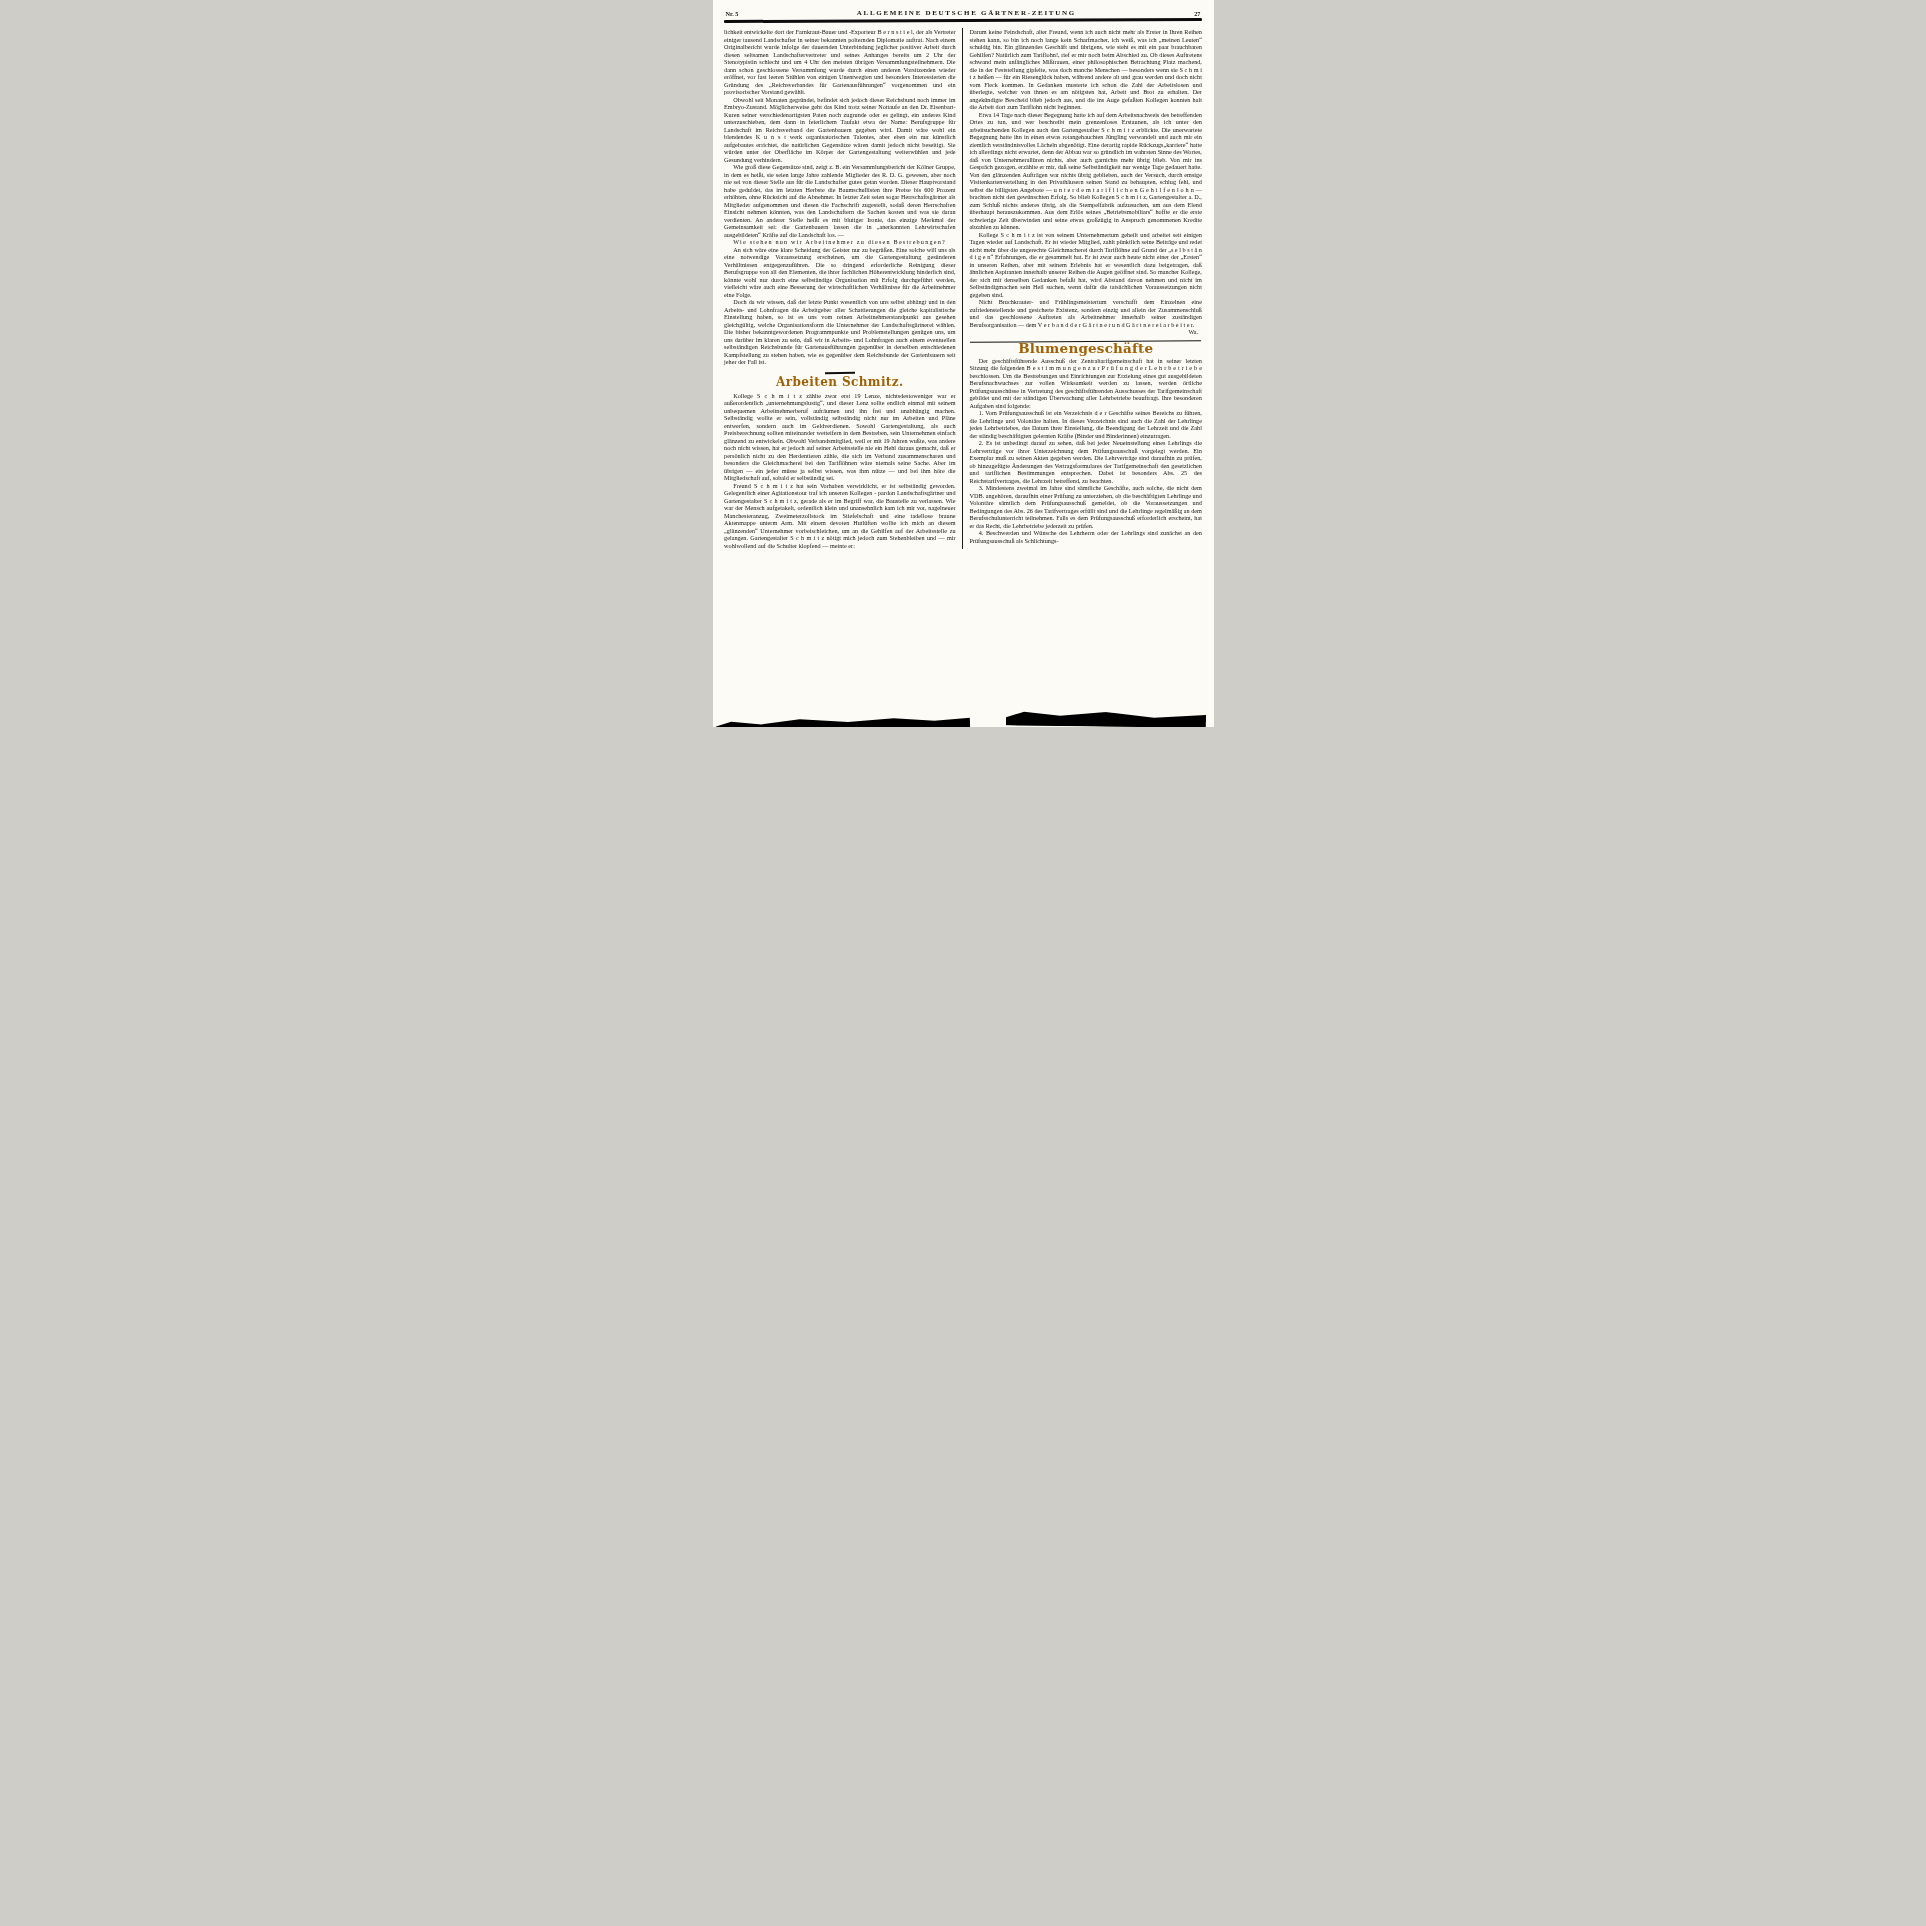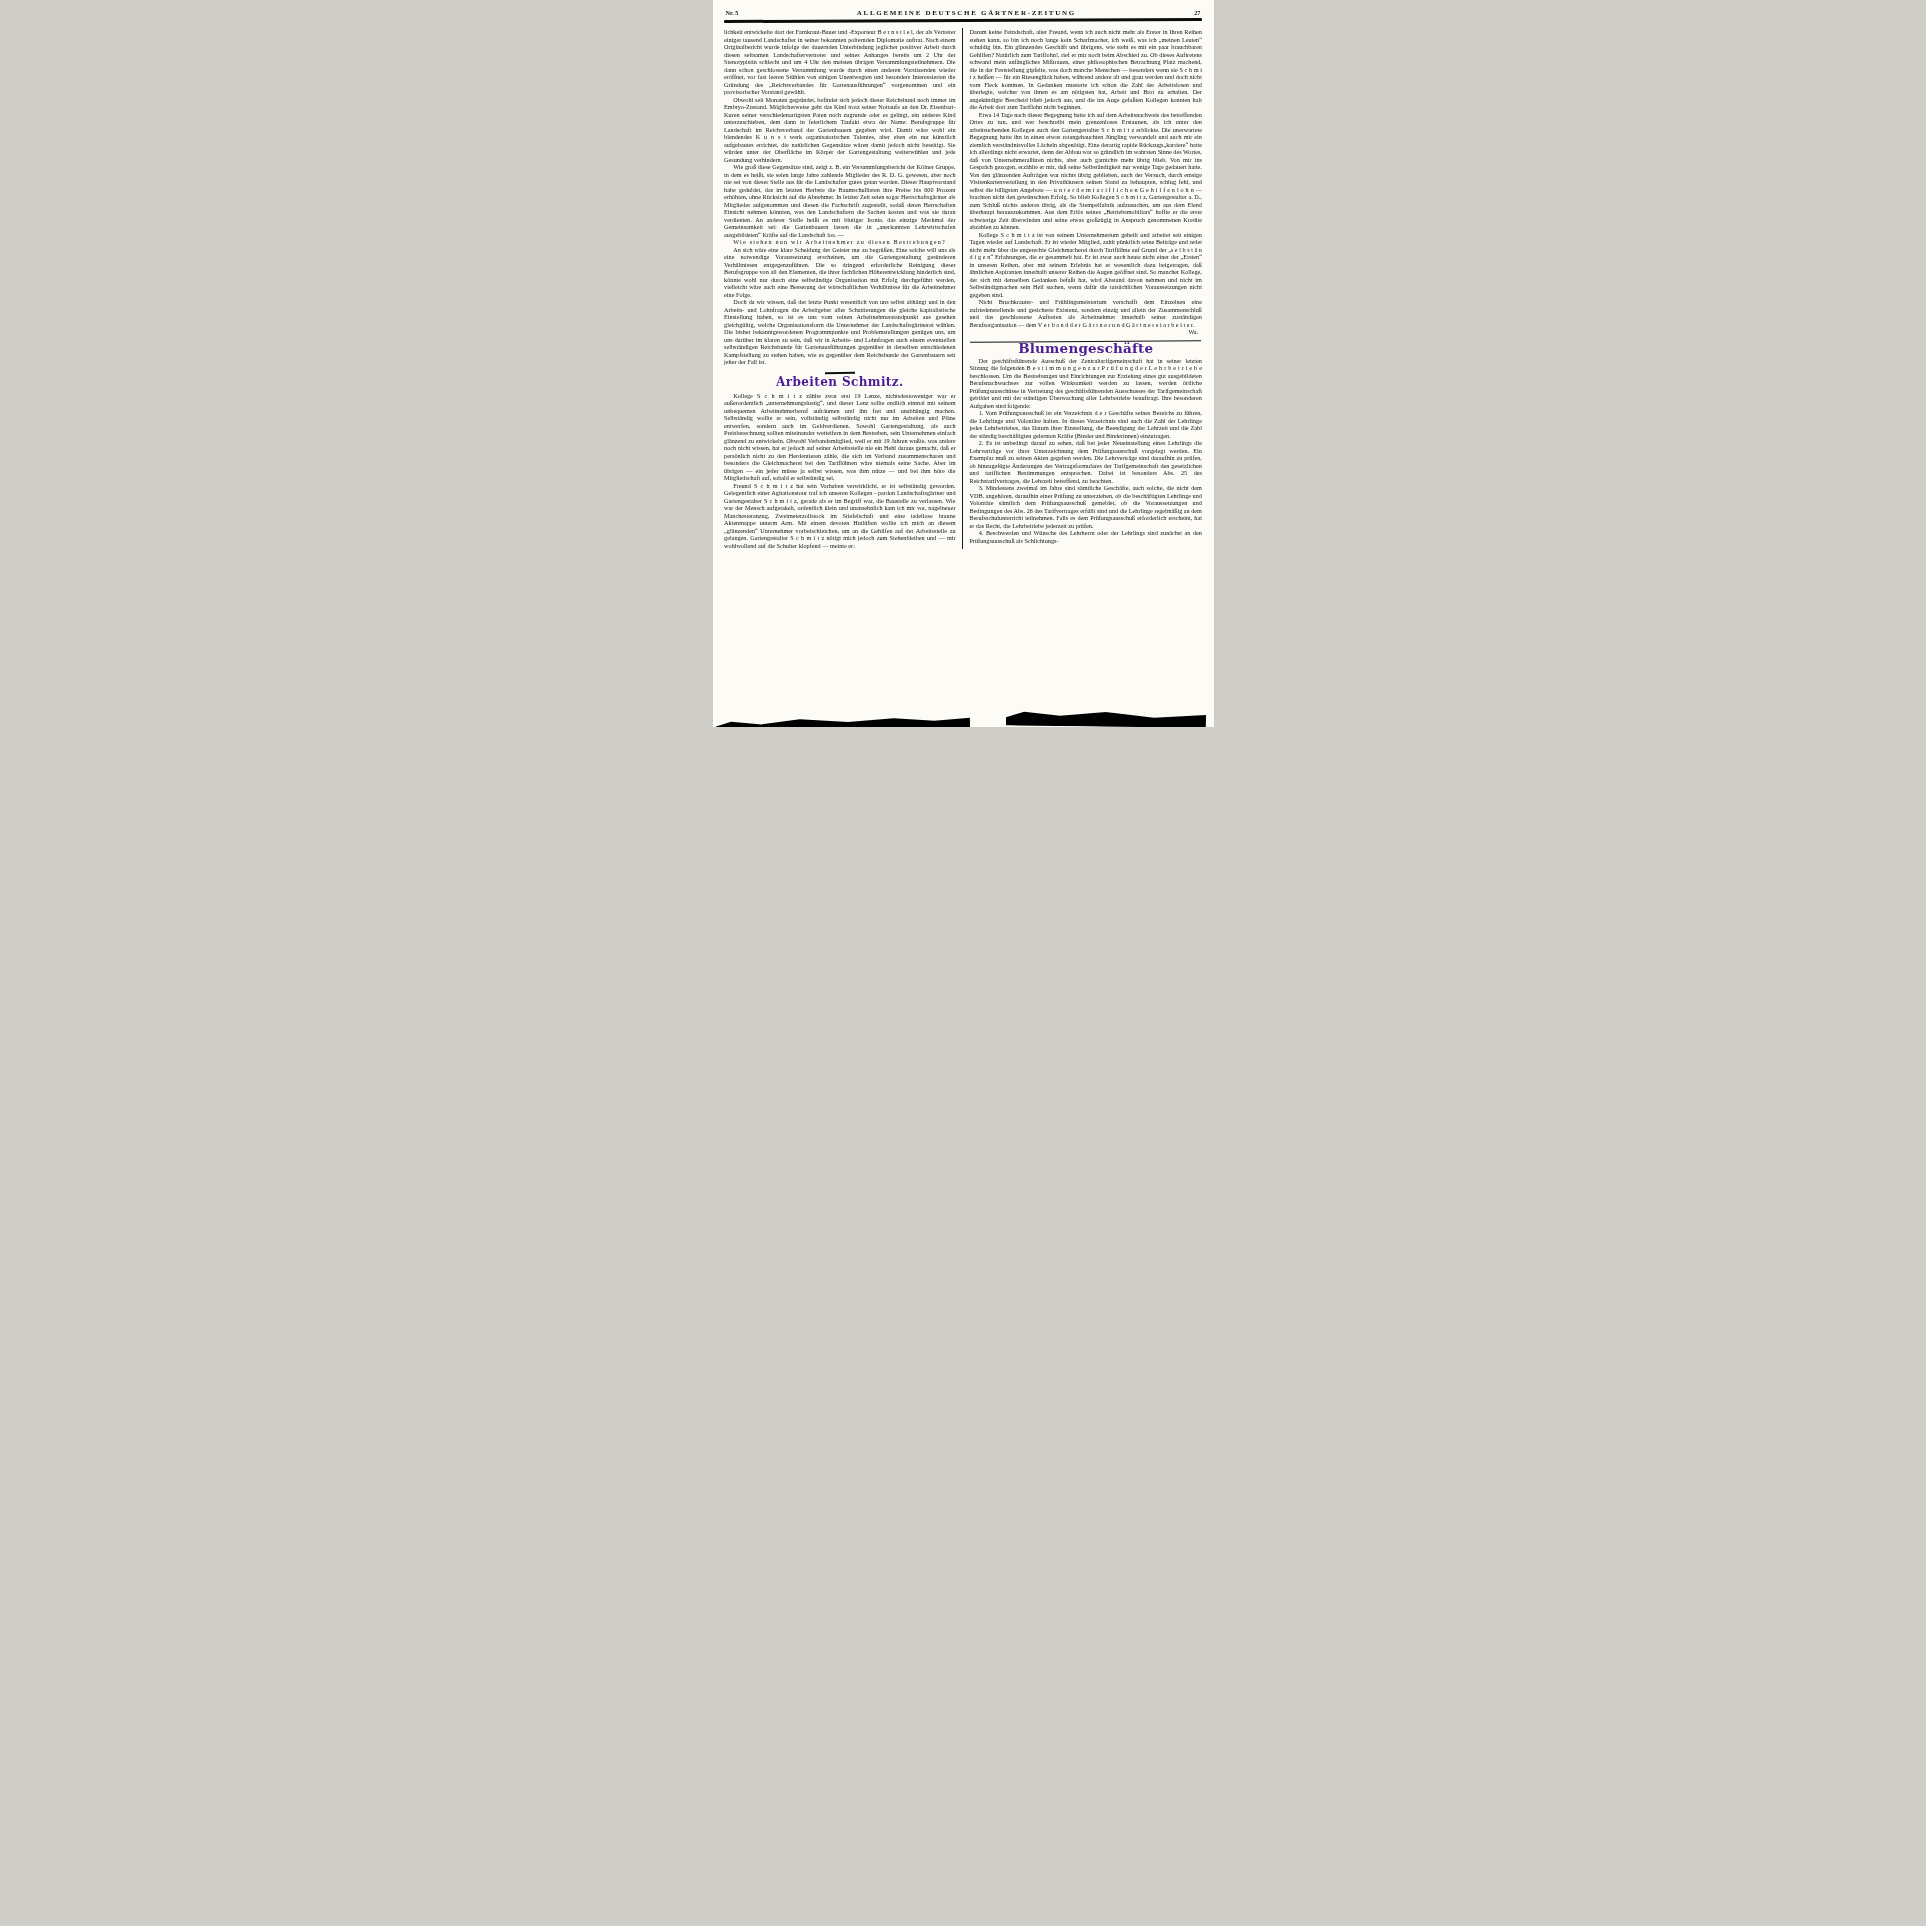--- a/index.html
+++ b/index.html
@@ -3,34 +3,34 @@
 <meta charset="utf-8">
 <style>
   * { margin:0; padding:0; box-sizing:border-box; }
   html,body { background:#cfcdc7; }
   .page {
     width:501px; height:727px; margin:0 auto; position:relative; overflow:hidden;
     background:#fcfbf6; color:#141414;
     font-family:"Liberation Serif", serif;
     padding:8.5px 11.6px 0 11.6px;
   }
-  .masthead { display:flex; align-items:center; justify-content:space-between; padding:0 1.5px 2.7px 1.5px; }
+  .masthead { display:flex; align-items:flex-end; justify-content:space-between; padding:0 1.5px 2.7px 1.5px; }
   .issue-no, .page-no { font-size:6.2px; font-weight:bold; white-space:nowrap; }
   .np-title { font-size:7px; font-weight:bold; letter-spacing:1.7px; text-align:center; flex:1; }
   .masthead-rule { height:2.7px; background:#0c0c0c; border-radius:1.5px/0.8px; transform:rotate(-0.25deg); margin-bottom:6.2px; }
   .cols { display:flex; align-items:stretch; }
   .col { width:50%; font-size:6.2px; line-height:7.5px; text-align:justify; }
   .col-left  { padding-right:6.5px; border-right:1px solid #1b1b1b; }
   .col-right { padding-left:6.5px; }
   .col p { text-indent:9.2px; margin:0; }
   .col p.noindent { text-indent:0; }
   .col p.gesperrt { letter-spacing:1.2px; text-indent:9.2px; }
   .short-rule { width:30px; height:1.5px; background:#101010; margin:6.2px auto 0 auto; transform:rotate(-0.5deg); }
   .full-rule  { height:1.2px; background:#101010; margin:5.4px 0.8px 3.1px 0.8px; transform:rotate(-0.35deg); }
-  .headline { font-family:"DejaVu Serif", serif; font-weight:bold; text-align:center; color:#4c1d95; }
+  .headline { font-family:"DejaVu Serif", serif; font-weight:bold; text-align:center; color:#a16207; }
   .headline-schmitz { font-size:12px; margin:5.8px 0 5px 0; letter-spacing:0.4px; }
   .headline-blumen  { font-size:13.5px; margin:1.5px 0 3.9px 0; letter-spacing:0.2px; }
   .signature { text-align:right; padding-right:3.9px; font-size:6.2px; line-height:7.5px; }
   .smudge { position:absolute; background:#000; }
   .smudge-left {
     left:3.9px; bottom:-3.1px; width:254px; height:13px; transform:rotate(-1.1deg);
     clip-path:polygon(0 55%, 6% 20%, 18% 45%, 33% 10%, 52% 40%, 70% 18%, 86% 42%, 100% 25%, 100% 100%, 0 100%);
   }
   .smudge-right {
     right:7.7px; bottom:0px; width:200px; height:14.6px; transform:rotate(0.7deg);

